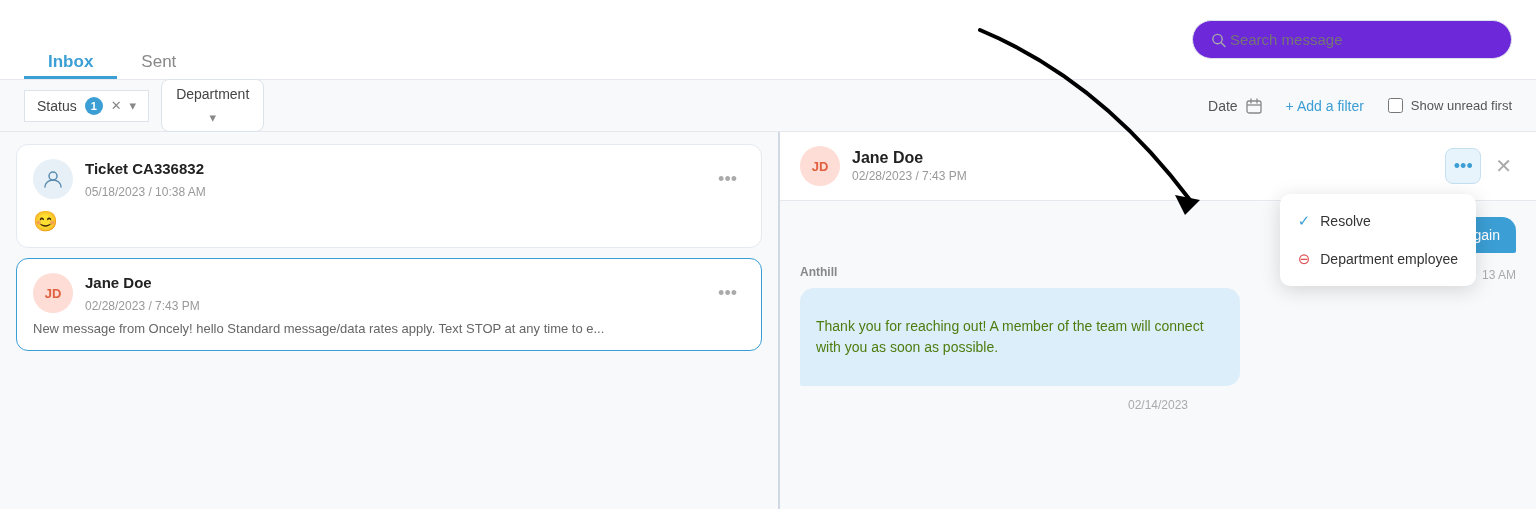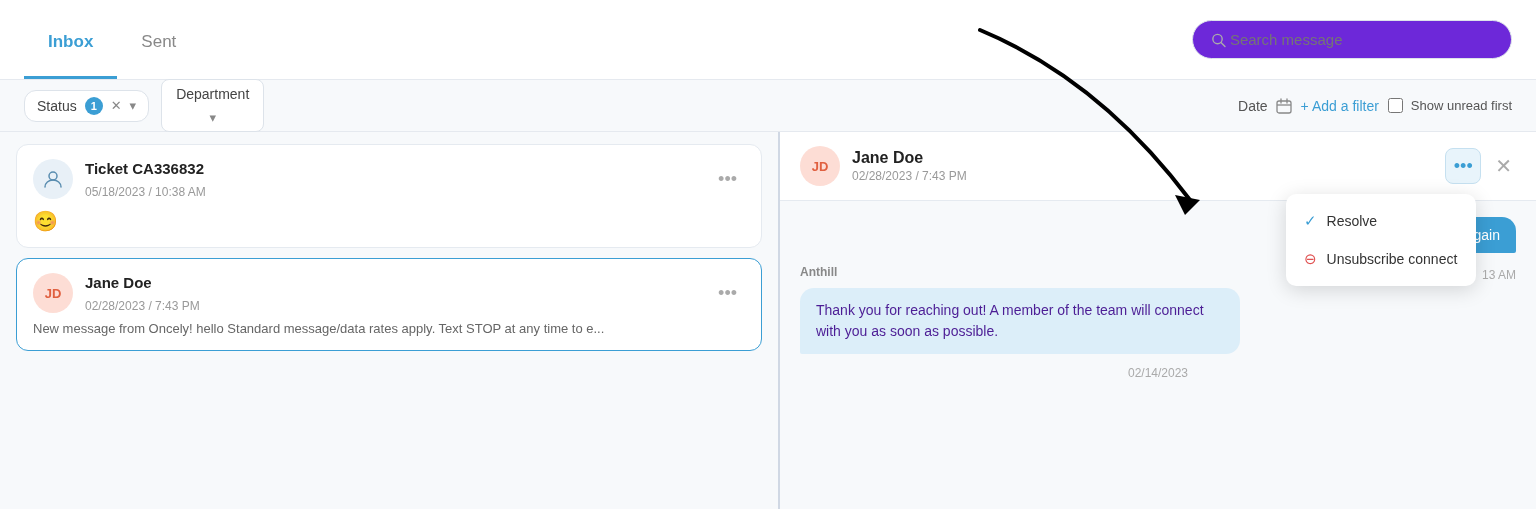--- a/index.html
+++ b/index.html
@@ -24,21 +24,21 @@
     }
 
     .tabs {
       display: flex;
       align-items: flex-end;
       height: 100%;
       gap: 0;
     }
 
     .tab {
-      padding: 0 24px 24px;
+      padding: 0 24px 4px;
       font-size: 17px;
       cursor: pointer;
       color: #888;
       border-bottom: 3px solid transparent;
       height: 100%;
       display: flex;
       align-items: flex-end;
     }
 
     .tab.active {
@@ -86,21 +86,21 @@
     .filter-left {
       display: flex;
       align-items: center;
       gap: 12px;
     }
 
     .status-filter {
       display: flex;
       align-items: center;
       border: 1.5px solid #dde3ea;
-      border-radius: 12px;
+      border-radius: 0;
       padding: 6px 12px;
       background: #fff;
       gap: 8px;
       font-size: 14px;
       color: #444;
       cursor: pointer;
     }
 
     .status-badge {
       background: #3b9ed4;
@@ -125,21 +125,21 @@
       gap: 8px;
       font-size: 14px;
       color: #444;
       cursor: pointer;
       flex-direction: column;
     }
 
     .filter-right {
       display: flex;
       align-items: center;
-      gap: 9px;
+      gap: 24px;
       margin-left: 8px;
     }
 
     .date-filter {
       display: flex;
       align-items: center;
       gap: 8px;
       font-size: 14px;
       color: #555;
       cursor: pointer;
@@ -370,23 +370,23 @@
 
     .chat-sender-label {
       font-size: 12px;
       color: #888;
       font-weight: 600;
       margin-bottom: 5px;
     }
 
     .chat-bubble-anthill {
       background: #dceef9;
-      color: #4c1d95;
+      color: #4d7c0f;
       border-radius: 14px 14px 14px 2px;
-      padding: 12px 16px;
+      padding: 28px 16px;
       max-width: 440px;
       font-size: 14px;
       line-height: 1.5;
     }
 
     .chat-date-divider {
       text-align: center;
       font-size: 12px;
       color: #aaa;
       margin: 0 0;
@@ -568,21 +568,21 @@
       <div class="chat-date-divider">02/14/2023</div>
     </div>
 
     <div class="context-menu">
       <div class="context-menu-item">
         <span class="check-icon">✓</span>
         <span>Resolve</span>
       </div>
       <div class="context-menu-item">
         <span class="unsub-icon">⊖</span>
-        <span>Unsubscribe connect</span>
+        <span>Department employee</span>
       </div>
     </div>
   </div>
 </div>
 
 <svg class="arrow-overlay" viewBox="0 0 1536 509" xmlns="http://www.w3.org/2000/svg">
   <path d="M 980 30 Q 1100 80 1190 200" stroke="black" stroke-width="4" fill="none" stroke-linecap="round"></path>
   <polygon points="1185,215 1175,195 1200,200" fill="black"></polygon>
 </svg>
 

